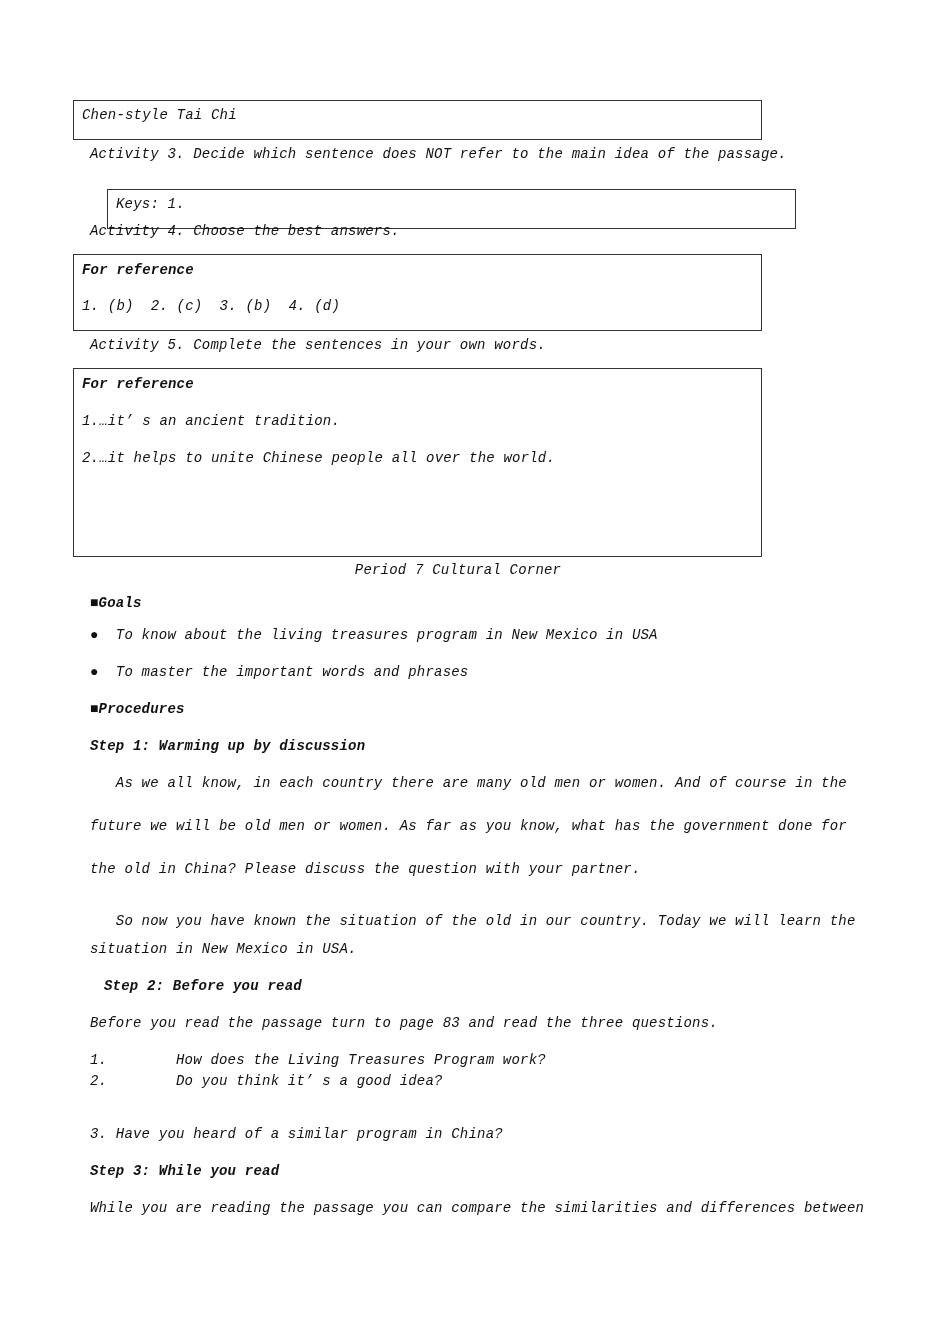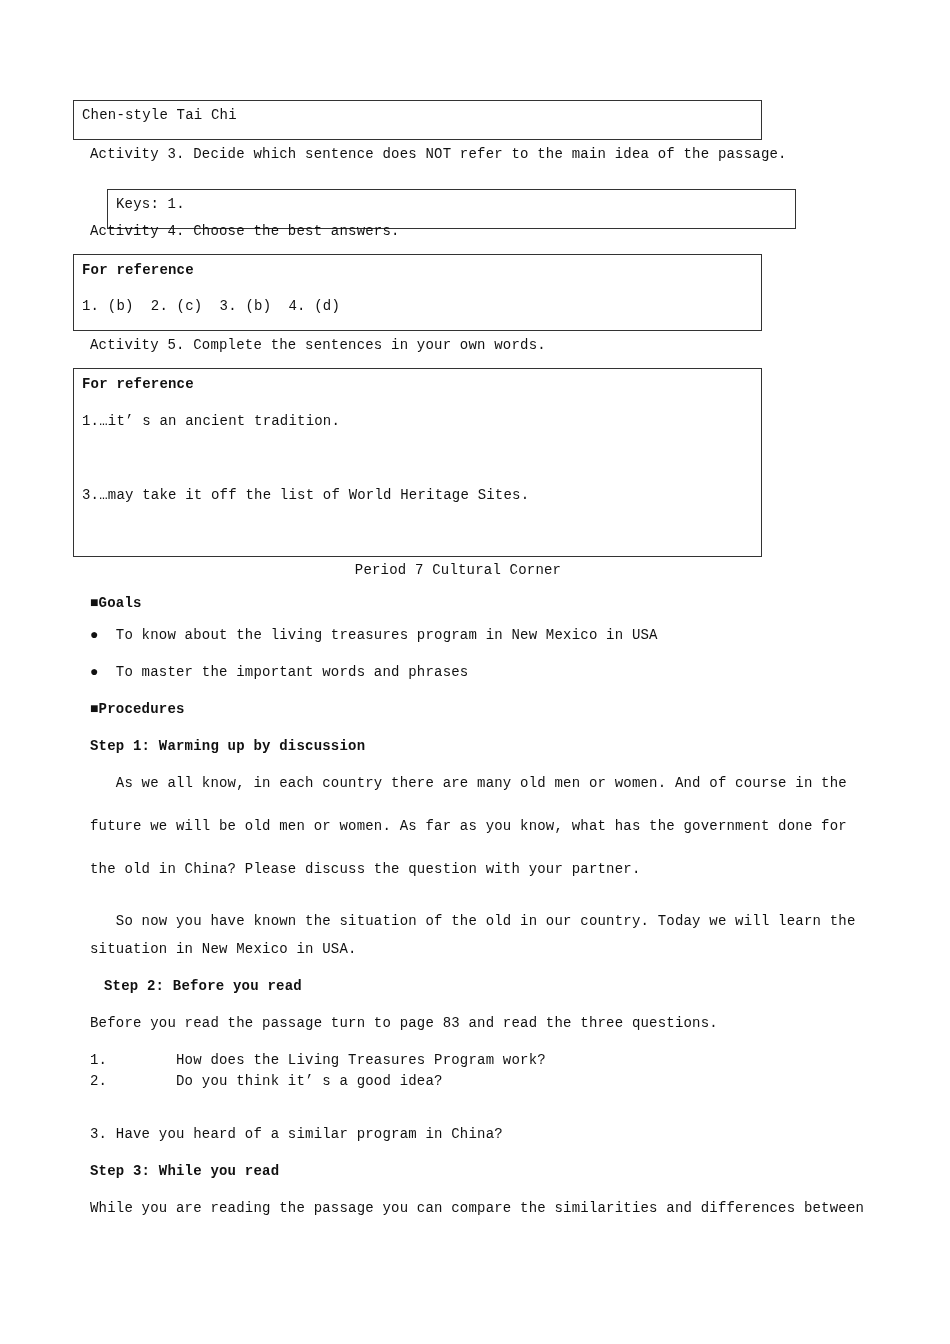--- a/index.html
+++ b/index.html
@@ -1,18 +1,18 @@
 <!DOCTYPE html>
 <html><head>
 <meta charset="utf-8">
 <style>
   html, body { margin:0; padding:0; background:#ffffff; }
   body { width:950px; height:1344px; position:relative; overflow:hidden;
          font-family:"Liberation Serif","DejaVu Serif",serif; color:#111; font-size:15px; }
-  .abs { position:absolute; white-space:pre; line-height:18px; }
+  .abs { position:absolute; white-space:pre; line-height:18px;font-style:italic; }
   .box { position:absolute; left:73px; width:687px; border:1px solid #333; background:#fff; }
   .box .abs { left:8px; }
   .bold { font-weight:bold; }
   .mono { font-family:"Liberation Mono","DejaVu Sans Mono",monospace; font-size:14px; letter-spacing:0.2px; }
 </style>
 </head>
 <body>
 
 <div class="box" style="top:100px;height:38px;">
   <div class="abs mono" style="top:5px;">Chen-style Tai Chi</div>
@@ -29,21 +29,21 @@
 <div class="box" style="top:254px;height:75px;">
   <div class="abs mono bold" style="top:6px;">For reference</div>
   <div class="abs mono" style="top:42px;">1. (b)  2. (c)  3. (b)  4. (d)</div>
 </div>
 
 <div class="abs mono" style="left:90px;top:336px;">Activity 5. Complete the sentences in your own words.</div>
 
 <div class="box" style="top:368px;height:187px;">
   <div class="abs mono bold" style="top:6px;">For reference</div>
   <div class="abs mono" style="top:43px;">1.…it’ s an ancient tradition.</div>
-  <div class="abs mono" style="top:117px;">3.…may take it off the list of World Heritage Sites.</div>
+  <div class="abs mono" style="top:80px;">2.…it helps to unite Chinese people all over the world.</div>
 </div>
 
 <div class="abs mono" style="left:0;width:916px;text-align:center;top:561px;">Period 7 Cultural Corner</div>
 
 <div class="abs mono bold" style="left:90px;top:594px;">■Goals</div>
 <div class="abs mono" style="left:90px;top:626px;">●  To know about the living treasures program in New Mexico in USA</div>
 <div class="abs mono" style="left:90px;top:663px;">●  To master the important words and phrases</div>
 
 <div class="abs mono bold" style="left:90px;top:700px;">■Procedures</div>
 

